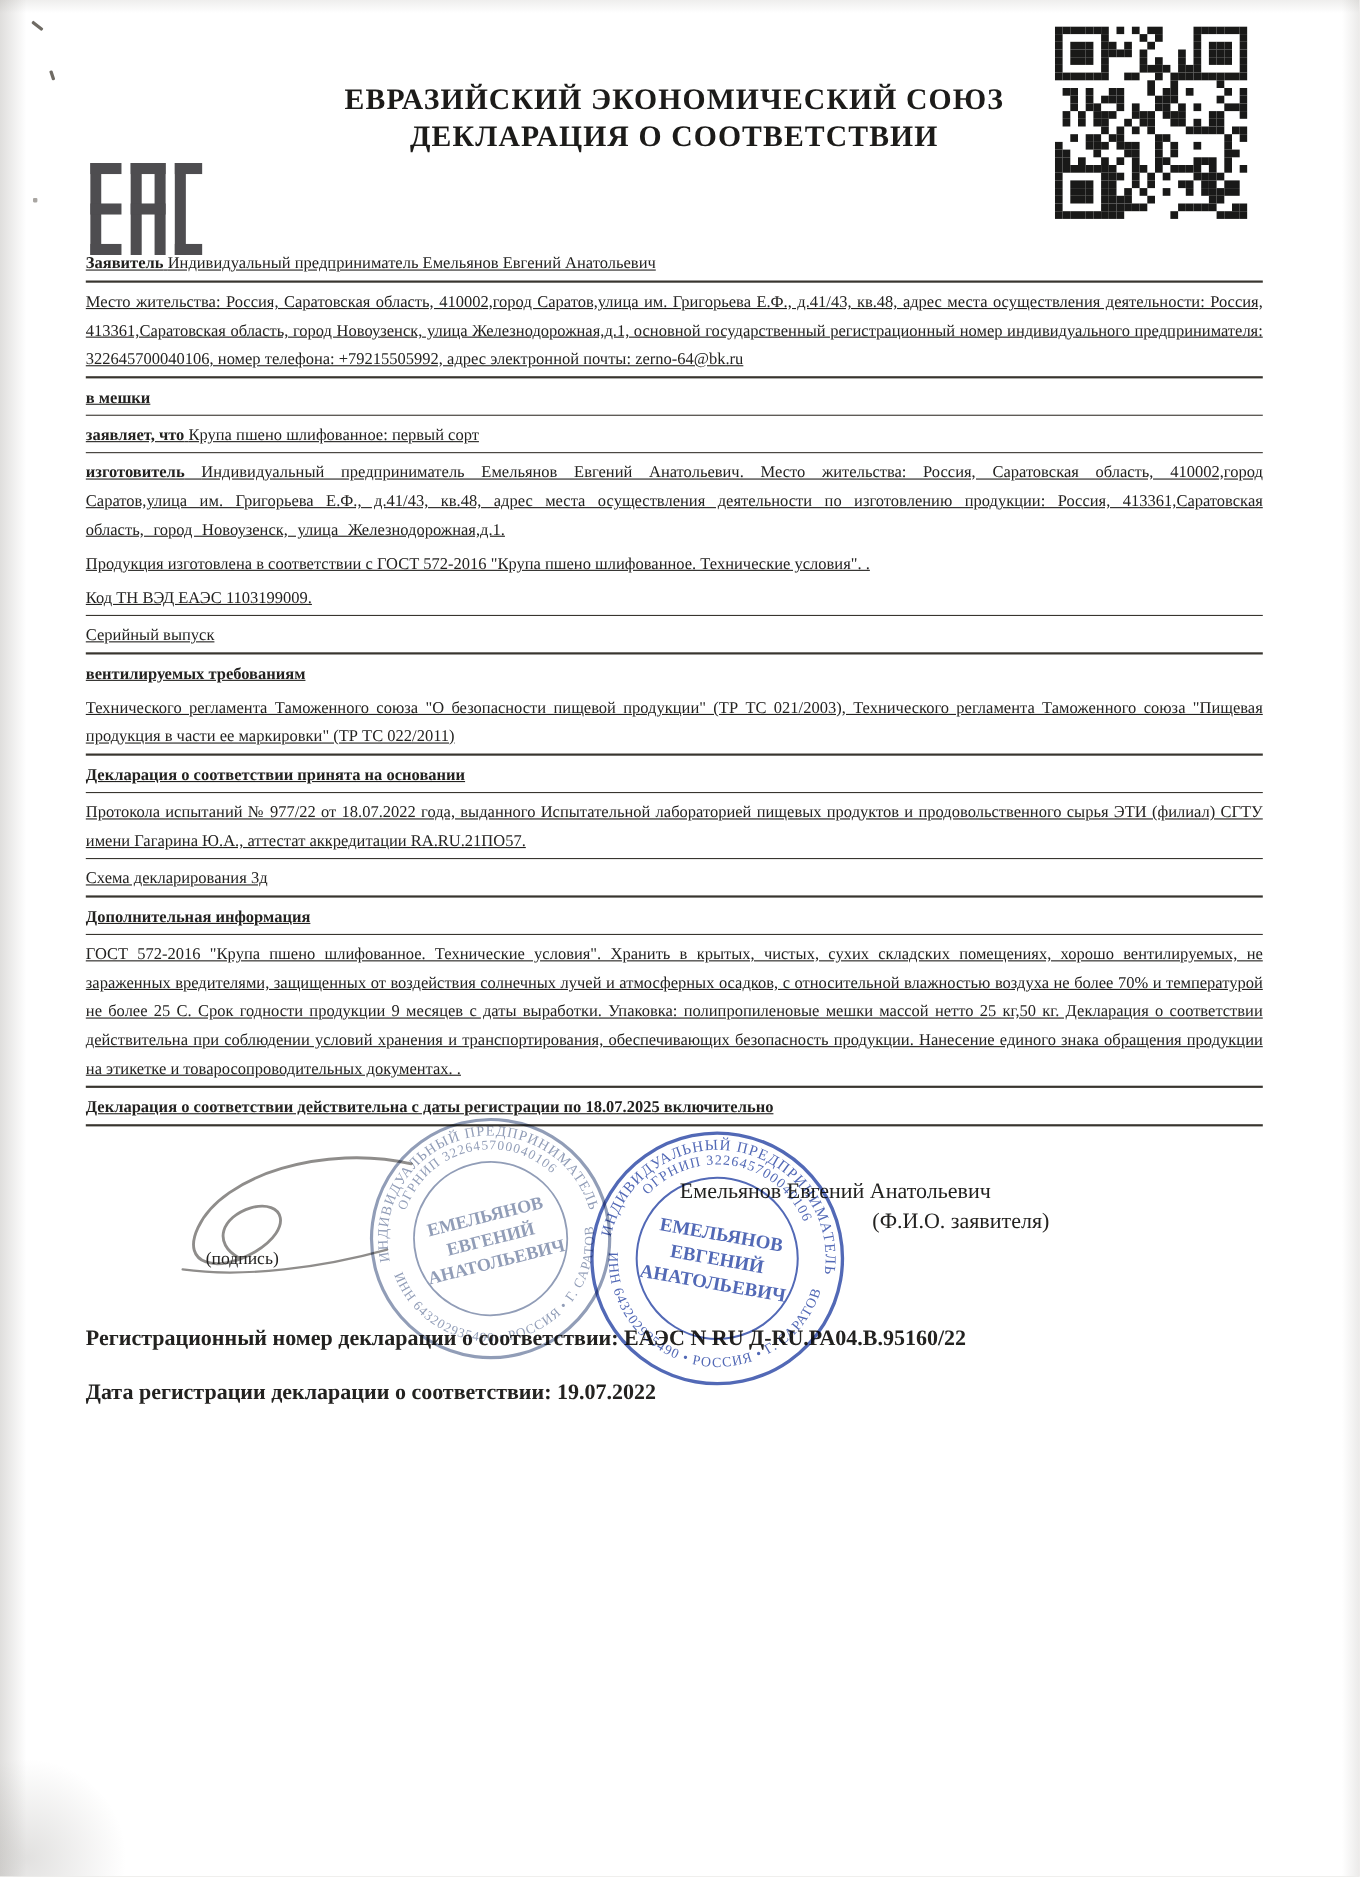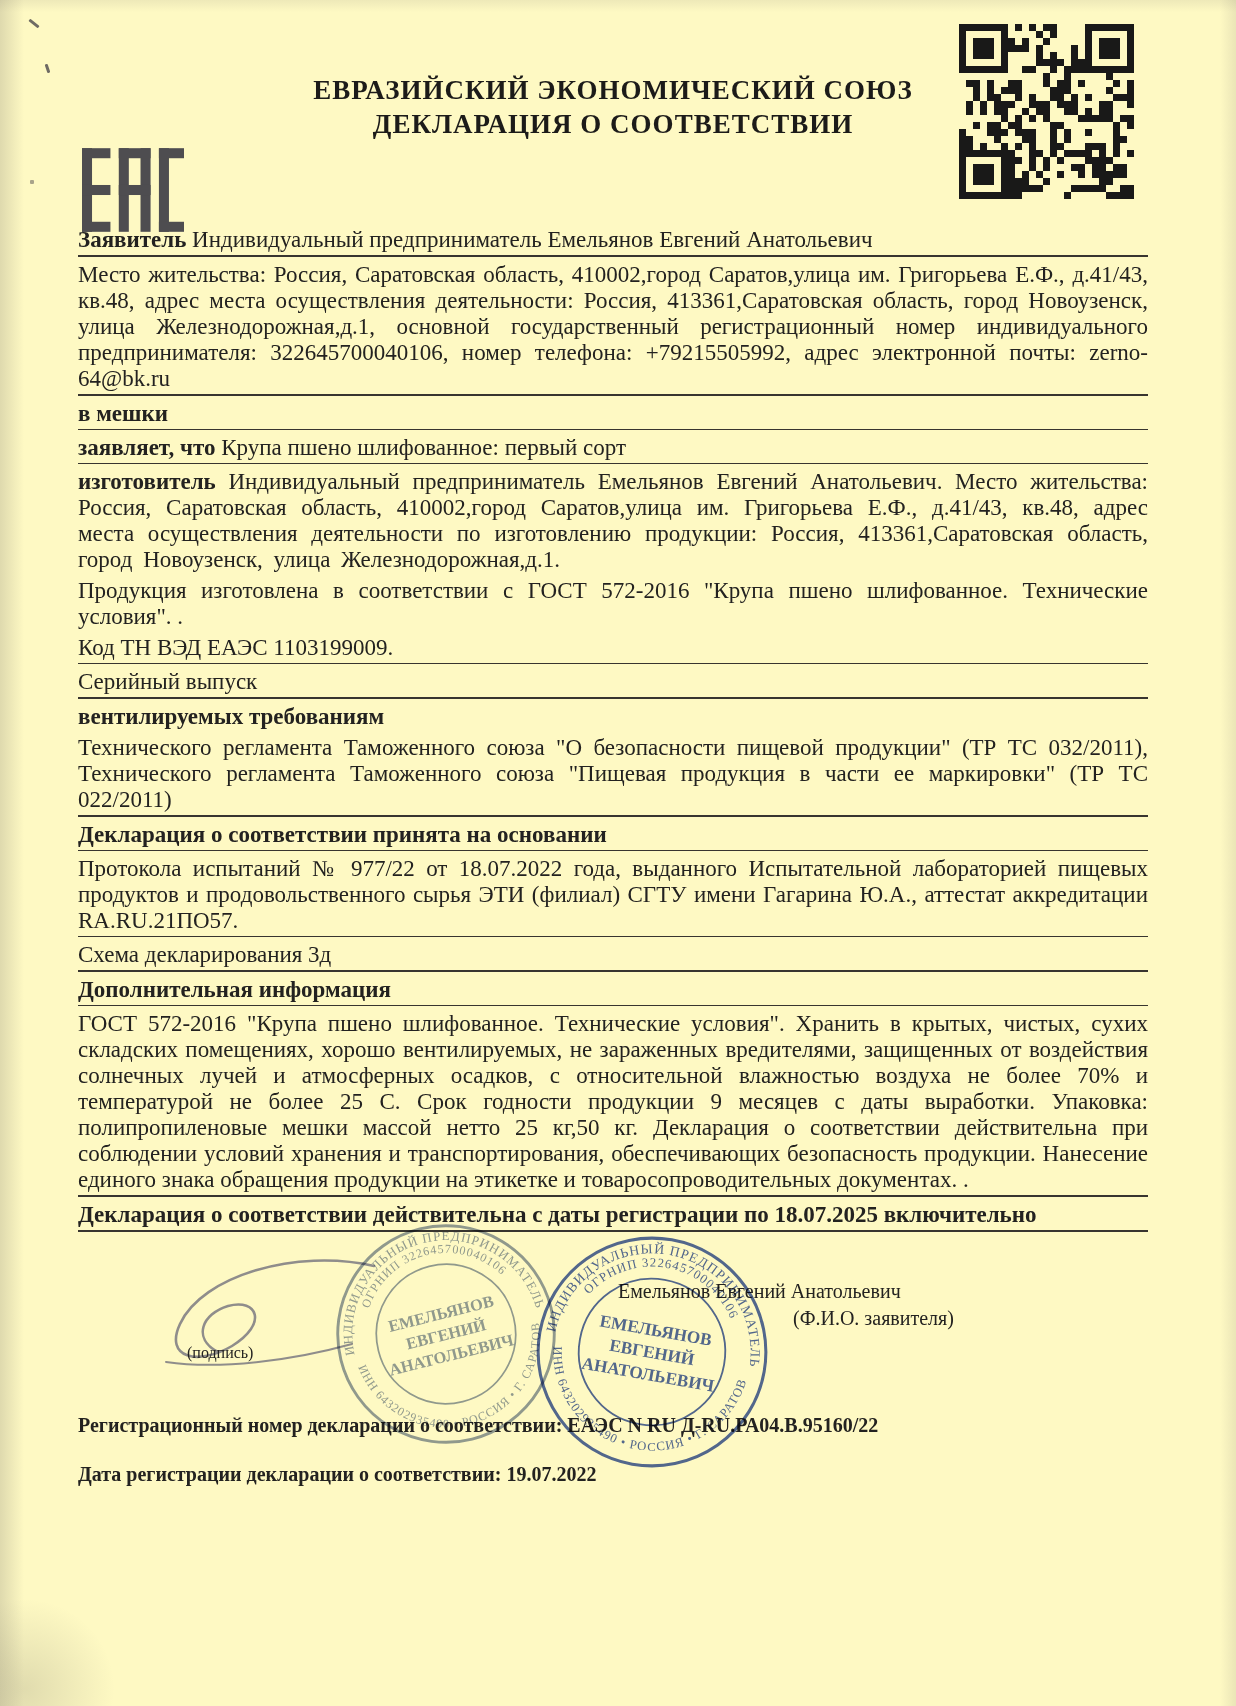--- a/index.html
+++ b/index.html
@@ -3,21 +3,21 @@
 <meta charset="utf-8">
 <style>
   html,body{margin:0;padding:0;}
   body{
     width:1236px;height:1706px;
     background:#dcd9d4;
     font-family:"Liberation Serif","DejaVu Serif",serif;
   }
   .page{
     position:relative;width:1236px;height:1706px;
-    background:#fef9c3;color:#232220;overflow:hidden;
+    background:#ffffff;color:#232220;overflow:hidden;
   }
   .page::before{
     content:"";position:absolute;inset:0;pointer-events:none;
     background:
       linear-gradient(90deg, rgba(110,105,98,.22), rgba(0,0,0,0) 24px),
       linear-gradient(270deg, rgba(130,125,118,.16), rgba(0,0,0,0) 16px),
       linear-gradient(180deg, rgba(120,115,108,.12), rgba(0,0,0,0) 12px),
       radial-gradient(circle at 2% 99%, rgba(90,86,80,.18), rgba(0,0,0,0) 90px);
   }
   .mark{position:absolute;background:#6f6b64;border-radius:1px;}
@@ -29,21 +29,21 @@
 
   .header{position:relative;height:222px;}
   .title{
     position:absolute;left:50%;top:74px;transform:translateX(-50%);
     text-align:center;font-size:27px;font-weight:bold;letter-spacing:1px;
     white-space:nowrap;line-height:1.25;color:#1c1b19;
   }
   .eac{position:absolute;left:4px;top:146px;}
   .qr{position:absolute;right:14px;top:24px;line-height:0;}
 
-  p.line{font-size:23px;line-height:26px;margin:5px 0 2px;}
+  p.line{font-size:15px;line-height:26px;margin:5px 0 2px;text-decoration:underline;}
   .just{text-align:justify;}
   .wide{word-spacing:5px;}
   .b{font-weight:bold;}
   .rule{height:0;border-bottom:2px solid #38352f;margin:2px 0 5px;}
   .rule.thin{border-bottom-width:1.5px;}
 
   .sigzone{position:relative;height:162px;margin-top:6px;}
   .signature{position:absolute;left:58px;top:2px;}
   .sig-caption{position:absolute;left:96px;top:106px;font-size:16px;margin-left:13px;}
   .name-block{position:absolute;left:540px;top:42px;font-size:20px;white-space:nowrap;}
@@ -416,21 +416,21 @@
 
     <p class="line just">Продукция изготовлена в соответствии с ГОСТ 572-2016 "Крупа пшено шлифованное. Технические условия". .</p>
 
     <p class="line">Код ТН ВЭД ЕАЭС 1103199009.</p>
     <div class="rule thin"></div>
 
     <p class="line">Серийный выпуск</p>
     <div class="rule"></div>
 
     <p class="line b">вентилируемых требованиям</p>
-    <p class="line just">Технического регламента Таможенного союза "О безопасности пищевой продукции" (ТР ТС 032/2011), Технического регламента Таможенного союза "Пищевая продукция в части ее маркировки" (ТР ТС 022/2011)</p>
+    <p class="line just">Технического регламента Таможенного союза "О безопасности пищевой продукции" (ТР ТС 021/2003), Технического регламента Таможенного союза "Пищевая продукция в части ее маркировки" (ТР ТС 022/2011)</p>
     <div class="rule"></div>
 
     <p class="line b">Декларация о соответствии принята на основании</p>
     <div class="rule thin"></div>
 
     <p class="line just">Протокола испытаний № 977/22 от 18.07.2022 года, выданного Испытательной лабораторией пищевых продуктов и продовольственного сырья ЭТИ (филиал) СГТУ имени Гагарина Ю.А., аттестат аккредитации RA.RU.21ПО57.</p>
     <div class="rule thin"></div>
 
     <p class="line">Схема декларирования 3д</p>
     <div class="rule"></div>

